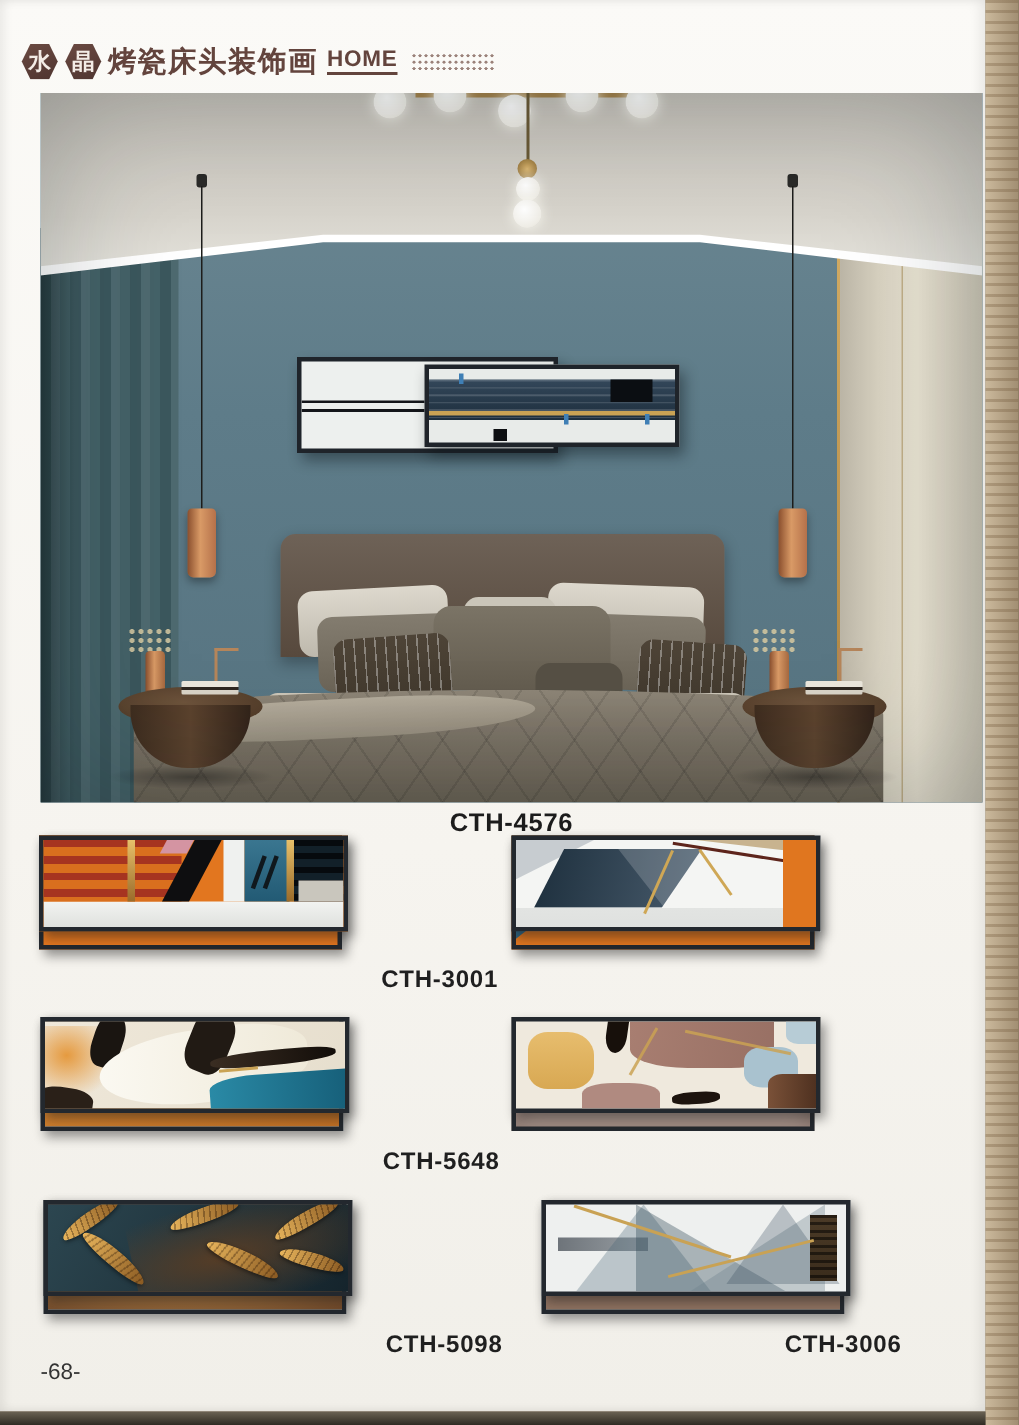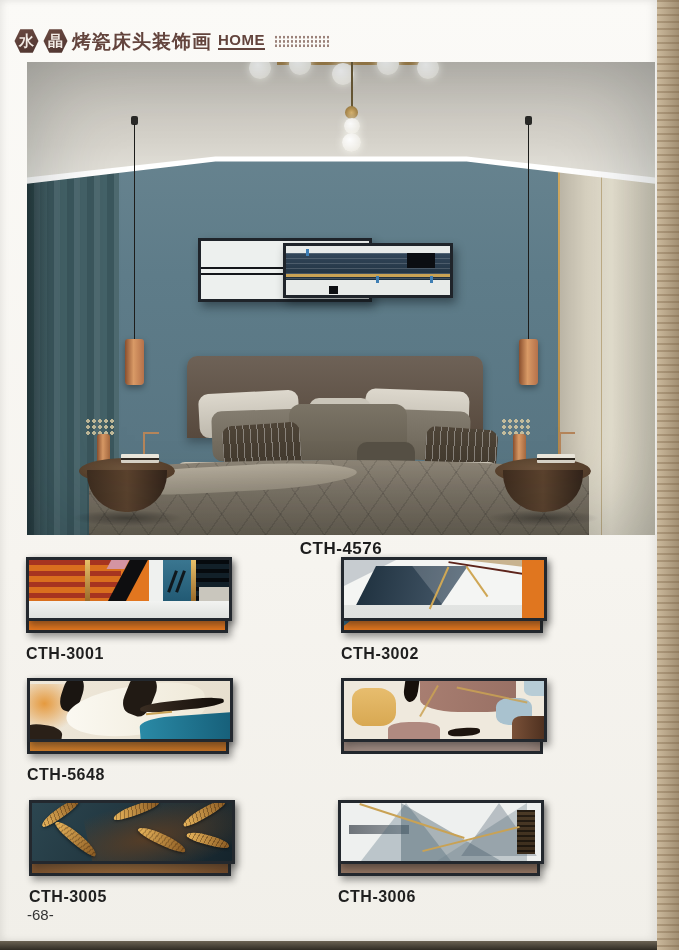--- a/index.html
+++ b/index.html
@@ -148,25 +148,25 @@
     box-shadow:0 3px 6px rgba(0,0,0,.35); }
   .s-l { left:98px; } .s-r { left:492px; }
   
   .hero-label { position:absolute; left:27px; top:539px; width:628px; text-align:center;
     font-size:17px; font-weight:700; color:#1c1c1c; letter-spacing:.5px; }
   .page-number { position:absolute; left:27px; top:906px; font-size:15px; color:#333; }
   
   .cell { position:absolute; width:306px; height:118px; }
   .c1 { left:26px;  top:557px; } .c2 { left:341px; top:557px; }
   .c3 { left:27px;  top:678px; } .c4 { left:341px; top:678px; }
-  .c5 { left:29px;  top:800px; } .c6 { left:338px; top:800px; }
+  .c5 { left:29px;  top:800px; } .c6 { left:361px; top:800px; }
   .panel { position:absolute; border:3px solid #23282e; box-shadow:3px 4px 7px rgba(25,25,25,.45); overflow:hidden; }
   .back  { left:0;   top:0;  width:202px; height:76px; }
   .front { left:100px; top:3px; width:206px; height:64px; z-index:2; }
-  .cell-label { position:absolute; left:0; top:88px; width:306px; text-align:left;
+  .cell-label { position:absolute; left:0; top:88px; width:306px; text-align:right;
     font-size:16px; font-weight:700; color:#1f1f1f; letter-spacing:.5px; }
   .cell-r .cell-label { width:240px; }
   .art { position:absolute; inset:0; }
   .art i { position:absolute; display:block; }
   
   .a1b { background-color:#e2761f;
     background-image:
       repeating-linear-gradient(90deg,#efe0a8 0 5px, rgba(0,0,0,0) 5px 12px),
       linear-gradient(#2e6480,#2e6480);
     background-size:96% 7px, 100% 27%;
@@ -391,21 +391,20 @@
     <div class="panel front art a2f">
       <i class="gw"></i>
       <i class="navy"></i>
       <i class="navy2"></i>
       <i class="ga"></i>
       <i class="gb"></i>
       <i class="tan"></i>
       <i class="red"></i>
       <i class="org"></i>
     </div>
-    <div class="cell-label">CTH-3002</div>
   </div>
 
   <div class="cell c3">
     <div class="panel back art a3b">
       <svg viewBox="0 0 120 14" preserveAspectRatio="none">
         <path d="M0 12 L5 2 L10 12 L15 2 L20 12 L25 2 L30 12 L35 2 L40 12 L45 2 L50 12 L55 2 L60 12 L65 2 L70 12 L75 2 L80 12 L85 2 L90 12 L95 2 L100 12 L105 2 L110 12 L115 2 L120 12" fill="none" stroke="#4a2c12" stroke-width="1.6"></path>
       </svg>
     </div>
     <div class="panel front art a3f">
       <i class="ob"></i>
@@ -446,21 +445,21 @@
     </div>
     <div class="panel front art a5f">
       <i class="sw"></i>
       <i class="f f1"></i>
       <i class="f f2"></i>
       <i class="f f3"></i>
       <i class="f f4"></i>
       <i class="f f5"></i>
       <i class="f f6"></i>
     </div>
-    <div class="cell-label">CTH-3005</div>
+    <div class="cell-label">CTH-5098</div>
   </div>
 
   <div class="cell c6 cell-r">
     <div class="panel back art a6b">
       <i class="q1"></i>
       <i class="q2"></i>
       <i class="sun"></i>
       <i class="t1"></i>
       <i class="t2"></i>
       <i class="x1"></i>

